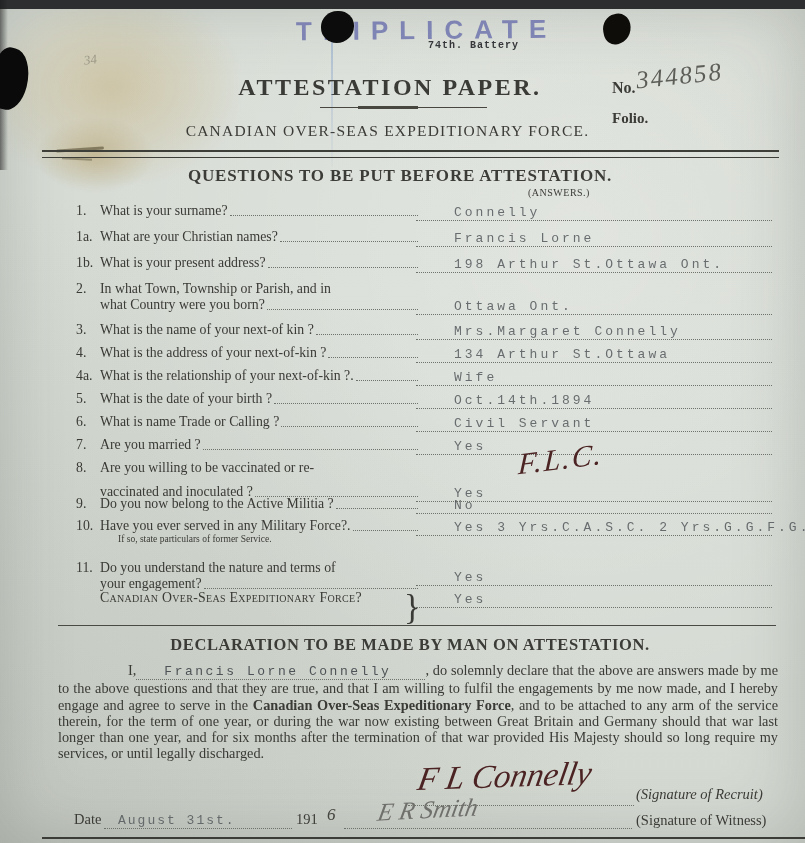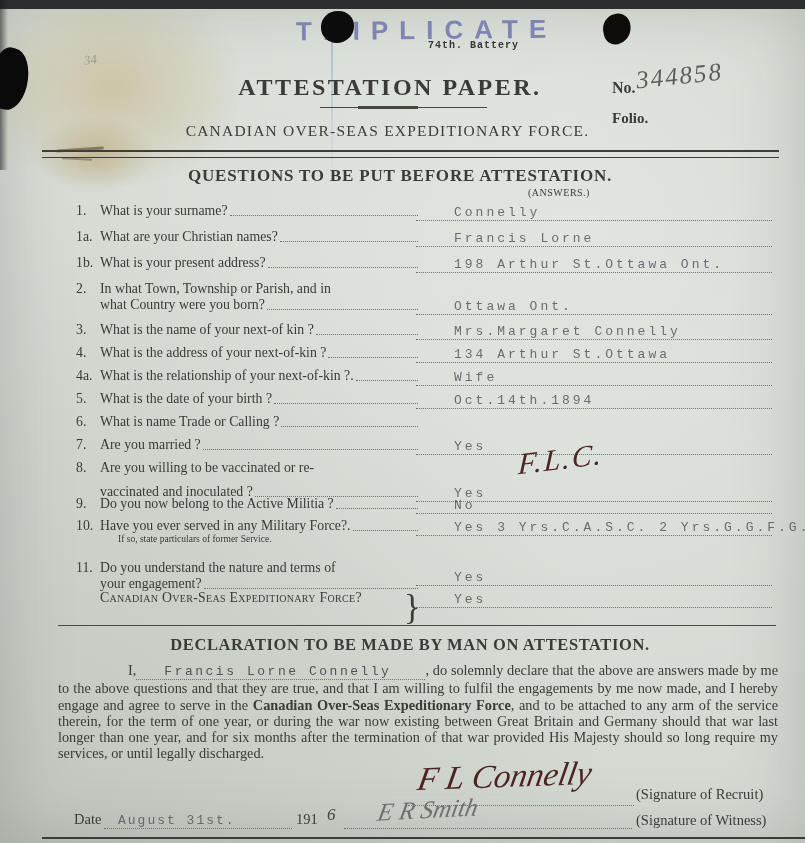--- a/index.html
+++ b/index.html
@@ -82,21 +82,21 @@
     text-align:justify; text-indent:70px; color:#3a3a36; }
   .typed-inline { font-family:"Liberation Mono","DejaVu Sans Mono",monospace; font-size:13px;
     letter-spacing:2.5px; color:#4e5357; border-bottom:1px dotted #70736b;
     padding:0 34px 0 28px; }
   .boldseg { font-weight:bold; }
   
   .sig-recruit { left:418px; top:758px; font-size:33px; font-style:italic; color:#4c2323;
     transform:rotate(-2deg) skewX(-12deg); white-space:nowrap; }
   .sig-recruit-line { left:408px; top:788px; width:226px; height:17px;
     border-bottom:1px dotted #70736b; }
-  .sig-recruit-label { left:636px; top:786px; font-size:14.5px; }
+  .sig-recruit-label { left:636px; top:786px; font-size:14.5px;font-style:italic; }
   .date-label { left:74px; top:811px; font-size:14.5px; }
   .date-dots1 { left:104px; top:811px; width:188px; height:17px; border-bottom:1px dotted #70736b; }
   .date-typed { left:118px; top:813px; font-family:"Liberation Mono","DejaVu Sans Mono",monospace;
     font-size:13px; letter-spacing:2px; color:#4e5357; opacity:0.8; }
   .year-prefix { left:296px; top:811px; font-size:14.5px; }
   .year-digit { left:327px; top:805px; font-size:17px; font-style:italic; color:#44443f; }
   .date-dots2 { left:344px; top:811px; width:288px; height:17px; border-bottom:1px dotted #70736b; }
   .sig-witness { left:378px; top:796px; font-size:25px; font-style:italic; color:#6f6f6c;
     transform:rotate(-3deg) skewX(-14deg); white-space:nowrap; }
   .sig-witness-label { left:636px; top:812px; font-size:14.5px; }
@@ -265,20 +265,23 @@
     </div>
   <div class="ans" style="top:345px">
       <span class="typed">134 Arthur St.Ottawa</span>
     </div>
   <div class="ans" style="top:368px">
       <span class="typed">Wife</span>
     </div>
   <div class="ans" style="top:391px">
       <span class="typed">Oct.14th.1894</span>
     </div>
+  <div class="ans" style="top:414px">
+      <span class="typed">Civil Servant</span>
+    </div>
   <div class="ans" style="top:437px">
       <span class="typed">Yes</span>
     </div>
   <div class="ans" style="top:484px">
       <span class="typed">Yes</span>
     </div>
   <div class="abs initials">F.L.C.</div>
   <div class="ans" style="top:496px">
       <span class="typed">No</span>
     </div>

